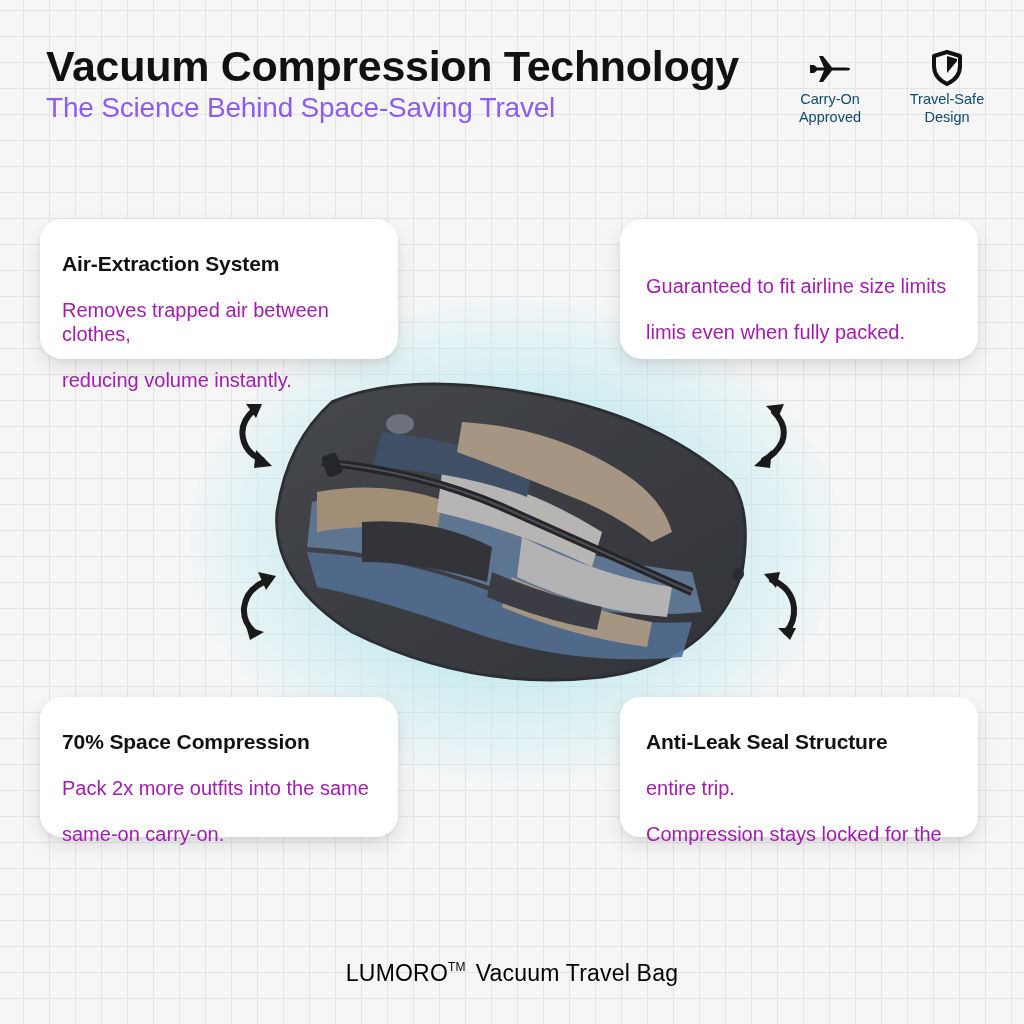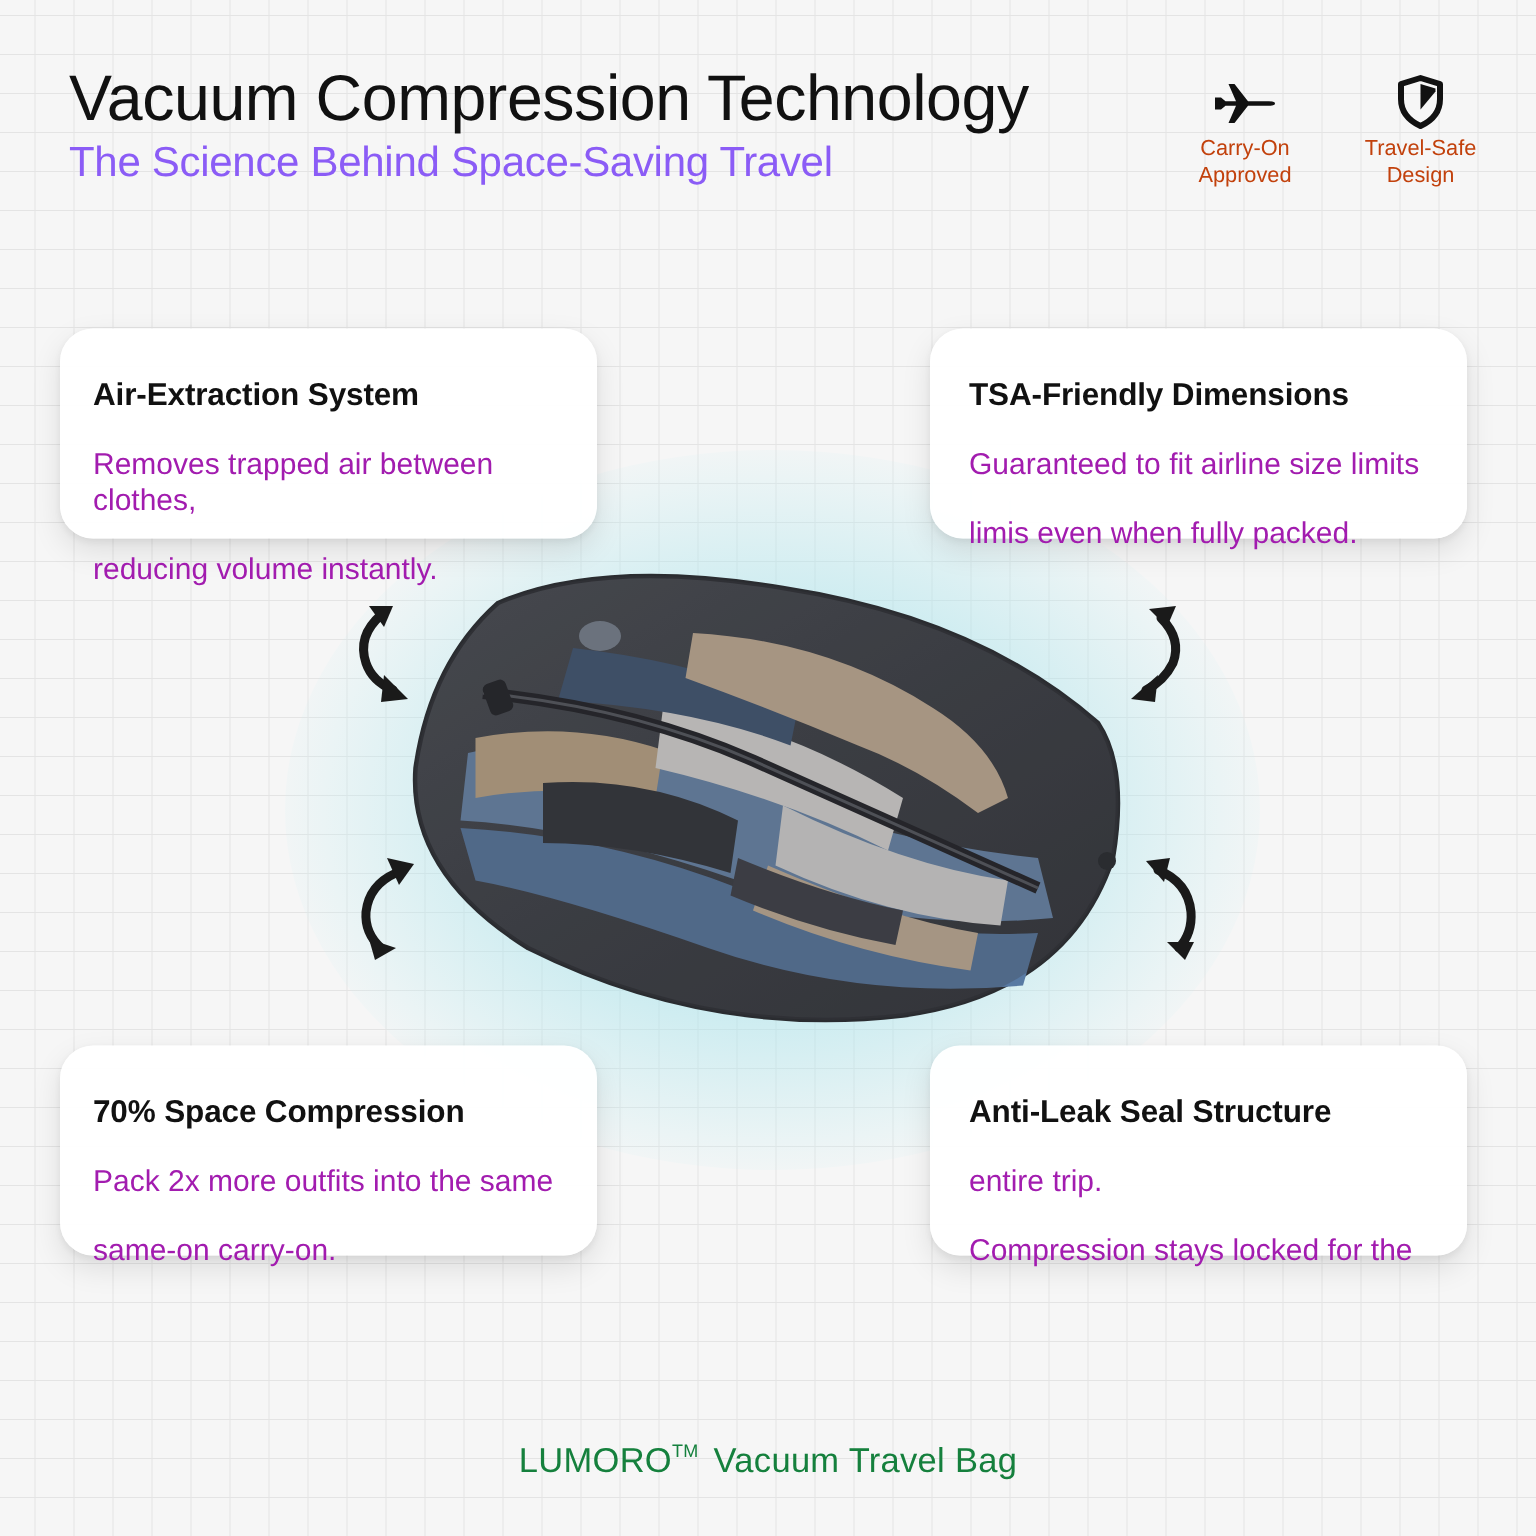--- a/index.html
+++ b/index.html
@@ -18,31 +18,31 @@
     .glow {
       position: absolute;
       left: 190px; top: 300px;
       width: 650px; height: 480px;
       border-radius: 50%;
       background: radial-gradient(ellipse at center, rgba(150,222,232,0.75) 0%, rgba(170,228,236,0.55) 40%, rgba(200,238,242,0.25) 65%, rgba(246,246,246,0) 75%);
       pointer-events: none;
     }
     .header-title {
       position: absolute; left: 46px; top: 42px;
-      font-size: 43px; font-weight: 400; letter-spacing: -0.3px;
+      font-size: 43px; font-weight: 700; letter-spacing: -0.3px;
       color: #111;
     }
     .header-subtitle {
       position: absolute; left: 46px; top: 92px;
       font-size: 28px; font-weight: 400; color: #8b5cf6; letter-spacing: -0.2px;
     }
     .badge {
       position: absolute; top: 48px; width: 110px;
       display: flex; flex-direction: column; align-items: center;
-      text-align: center; font-size: 14.5px; line-height: 18px; color: #c2410c;
+      text-align: center; font-size: 14.5px; line-height: 18px; color: #0c4a6e;
     }
     .badge .icon { width: 44px; height: 40px; margin-bottom: 2px; display: flex; align-items: center; justify-content: center; }
     .badge .lbl { display: block; }
     .card {
       position: absolute; width: 358px; height: 140px;
       background: rgba(255,255,255,0.96);
       border-radius: 22px;
       box-shadow: 0 8px 20px rgba(0,0,0,0.10), 0 2px 5px rgba(0,0,0,0.06);
       padding: 33px 22px 0 22px;
     }
@@ -50,21 +50,21 @@
     .card .desc { font-size: 20px; line-height: 24px; color: #a21caf; margin-top: 22px; }
     .card-tl { left: 40px; top: 219px; }
     .card-tr { left: 620px; top: 219px; }
     .card-bl { left: 40px; top: 697px; }
     .card-br { left: 620px; top: 697px; border-radius: 20px; }
     .card-tr .title, .card-tr .desc, .card-br .title, .card-br .desc { margin-left: 4px; }
     .arrow { position: absolute; width: 50px; height: 72px; }
     .bag { position: absolute; left: 272px; top: 372px; width: 480px; height: 320px; }
     .footer {
       position: absolute; left: 0; width: 1024px; top: 960px;
-      text-align: center; font-size: 23px; color: #15803d; letter-spacing: 0.2px;
+      text-align: center; font-size: 23px; color: #000000; letter-spacing: 0.2px;
     }
     .footer sup { font-size: 12px; vertical-align: 10px; margin-right: 10px; }
   </style>
 </head>
 <body>
 
 <div class="glow"></div>
 
 <h1 class="header-title">Vacuum Compression Technology</h1>
 <h2 class="header-subtitle">The Science Behind Space-Saving Travel</h2>
@@ -90,21 +90,20 @@
   <span class="lbl">Design</span>
 </div>
 
 <div class="card card-tl">
   <div class="title">Air-Extraction System</div>
   <div class="desc">Removes trapped air between clothes,</div>
   <div class="desc">reducing volume instantly.</div>
 </div>
 
 <div class="card card-tr">
-  <div class="title">TSA-Friendly Dimensions</div>
   <div class="desc">Guaranteed to fit airline size limits</div>
   <div class="desc">limis even when fully packed.</div>
 </div>
 
 <div class="card card-bl">
   <div class="title">70% Space Compression</div>
   <div class="desc">Pack 2x more outfits into the same</div>
   <div class="desc">same-on carry-on.</div>
 </div>
 

